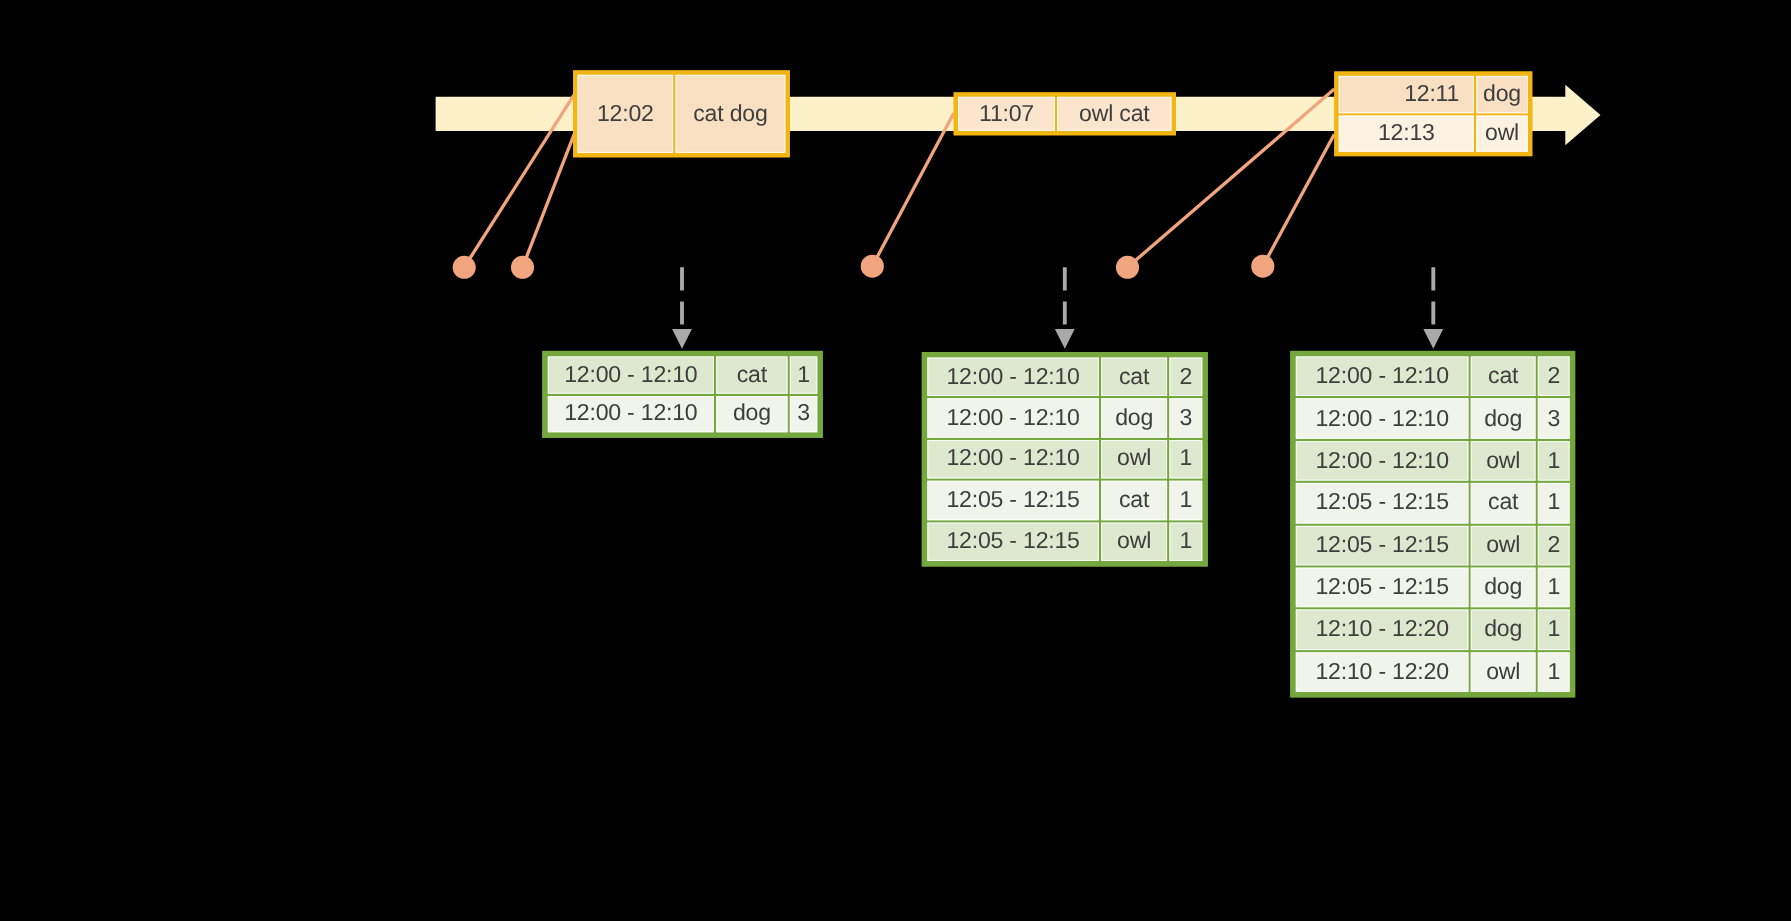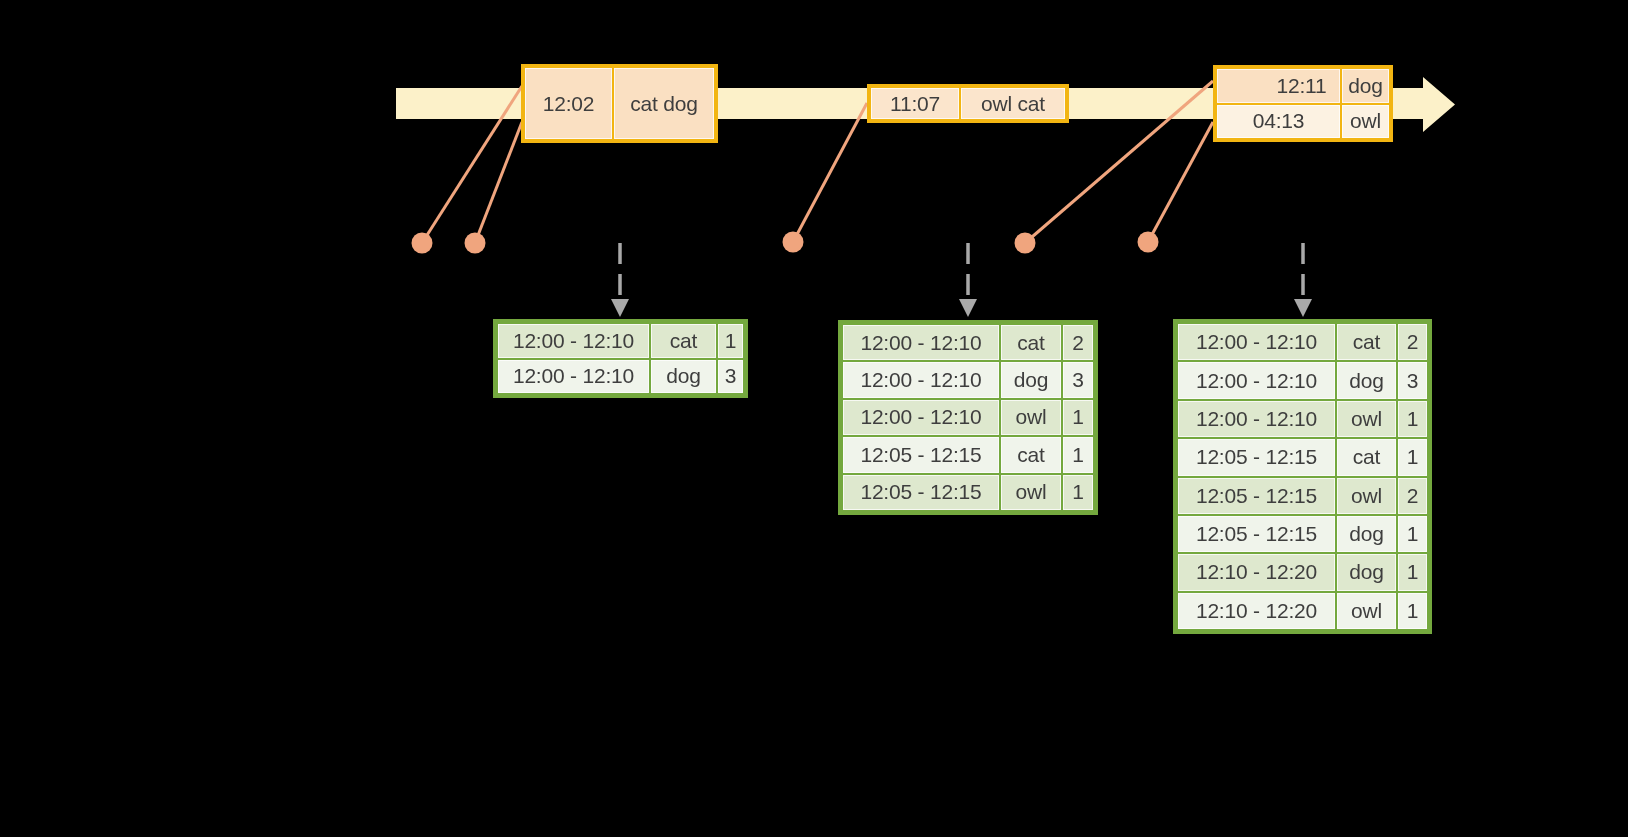--- a/index.html
+++ b/index.html
@@ -84,21 +84,21 @@
         </tr>
       </tbody>
     </table>
     <table class="tbl evt" style="left: 1213px; top: 65px; width: 180px; height: 77px;">
       <tbody>
         <tr>
           <td style="width: 73px; padding-left: 47px;">12:11</td>
           <td>dog</td>
         </tr>
         <tr>
-          <td>04:13</td>
+          <td>12:13</td>
           <td>owl</td>
         </tr>
       </tbody>
     </table>
     <table class="tbl res" style="left: 493px; top: 319px; width: 255px; height: 79px;">
       <tbody>
         <tr>
           <td style="width: 147px;">12:00 - 12:10</td>
           <td style="width: 61px;">cat</td>
           <td>1</td>

